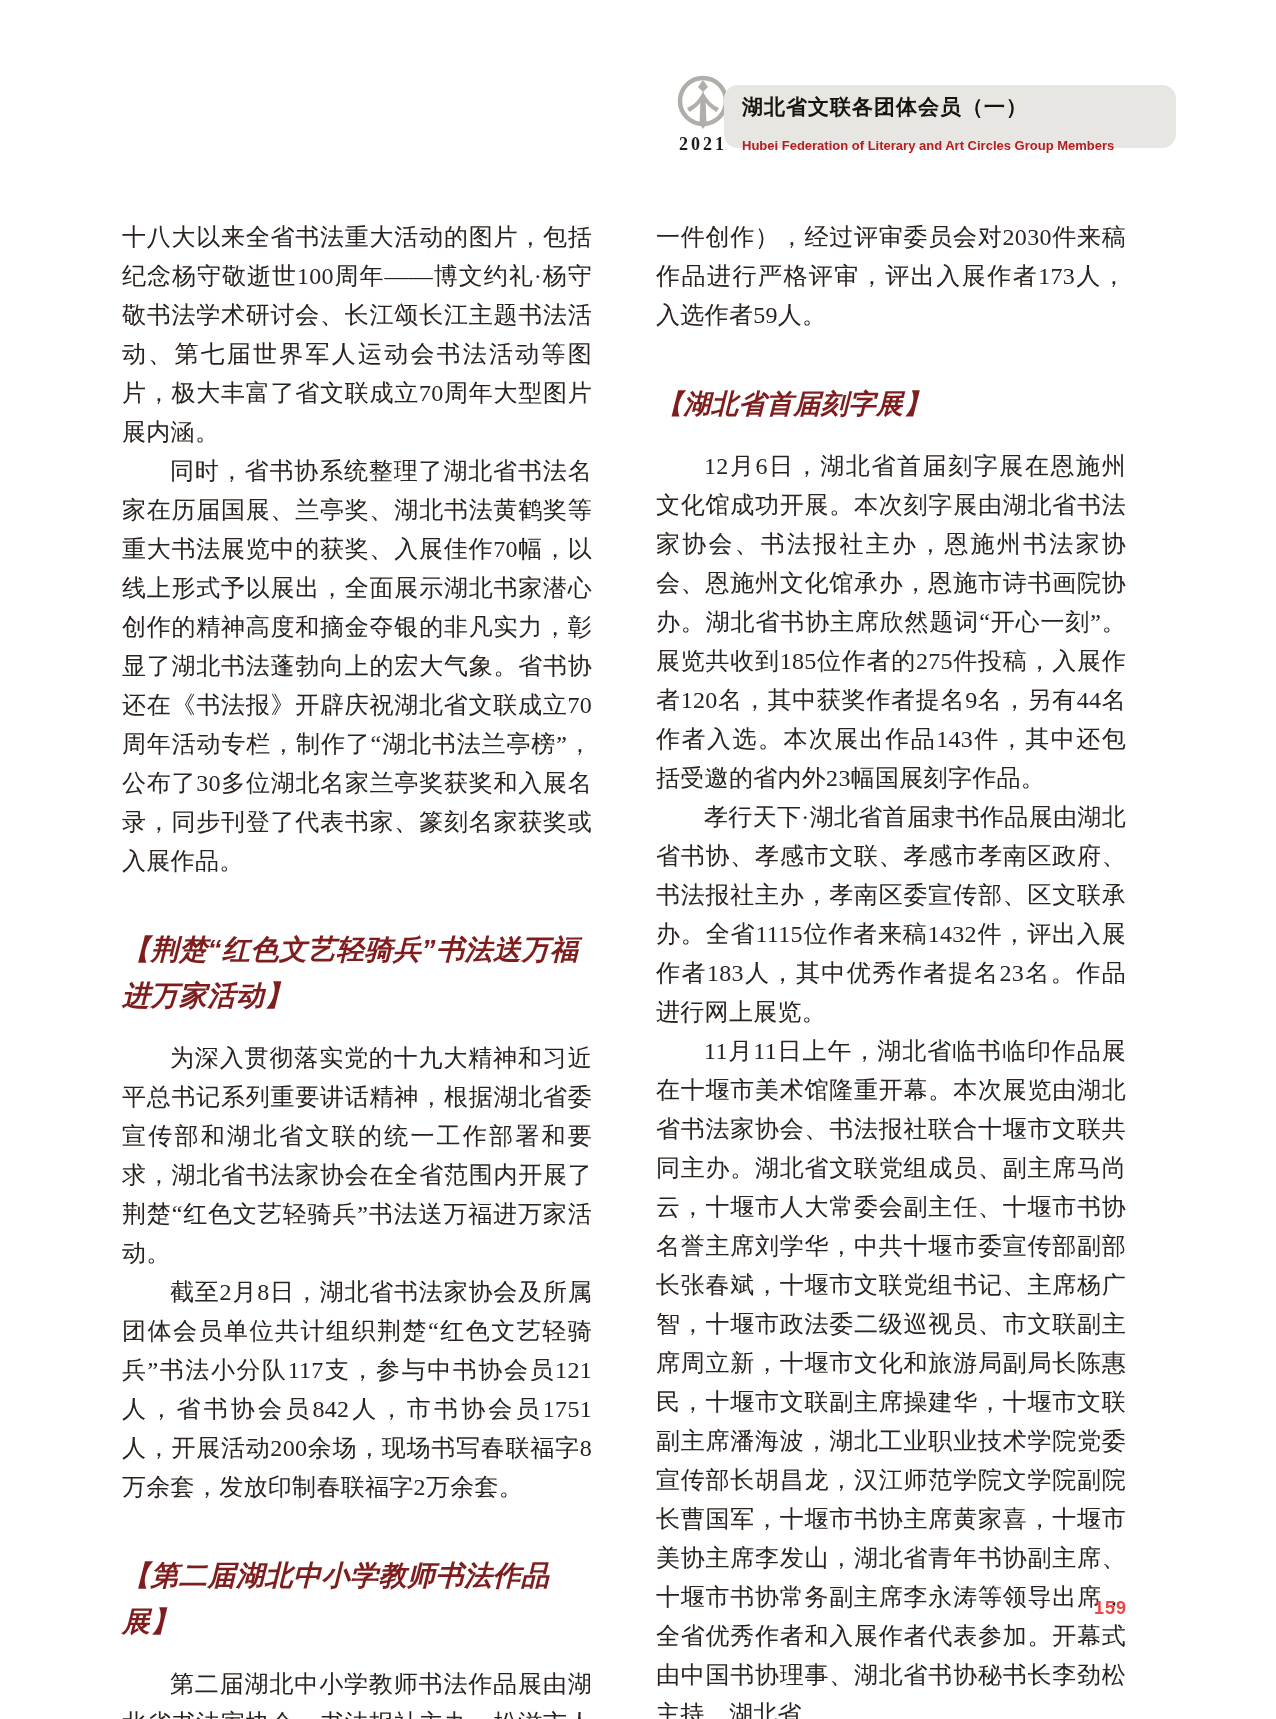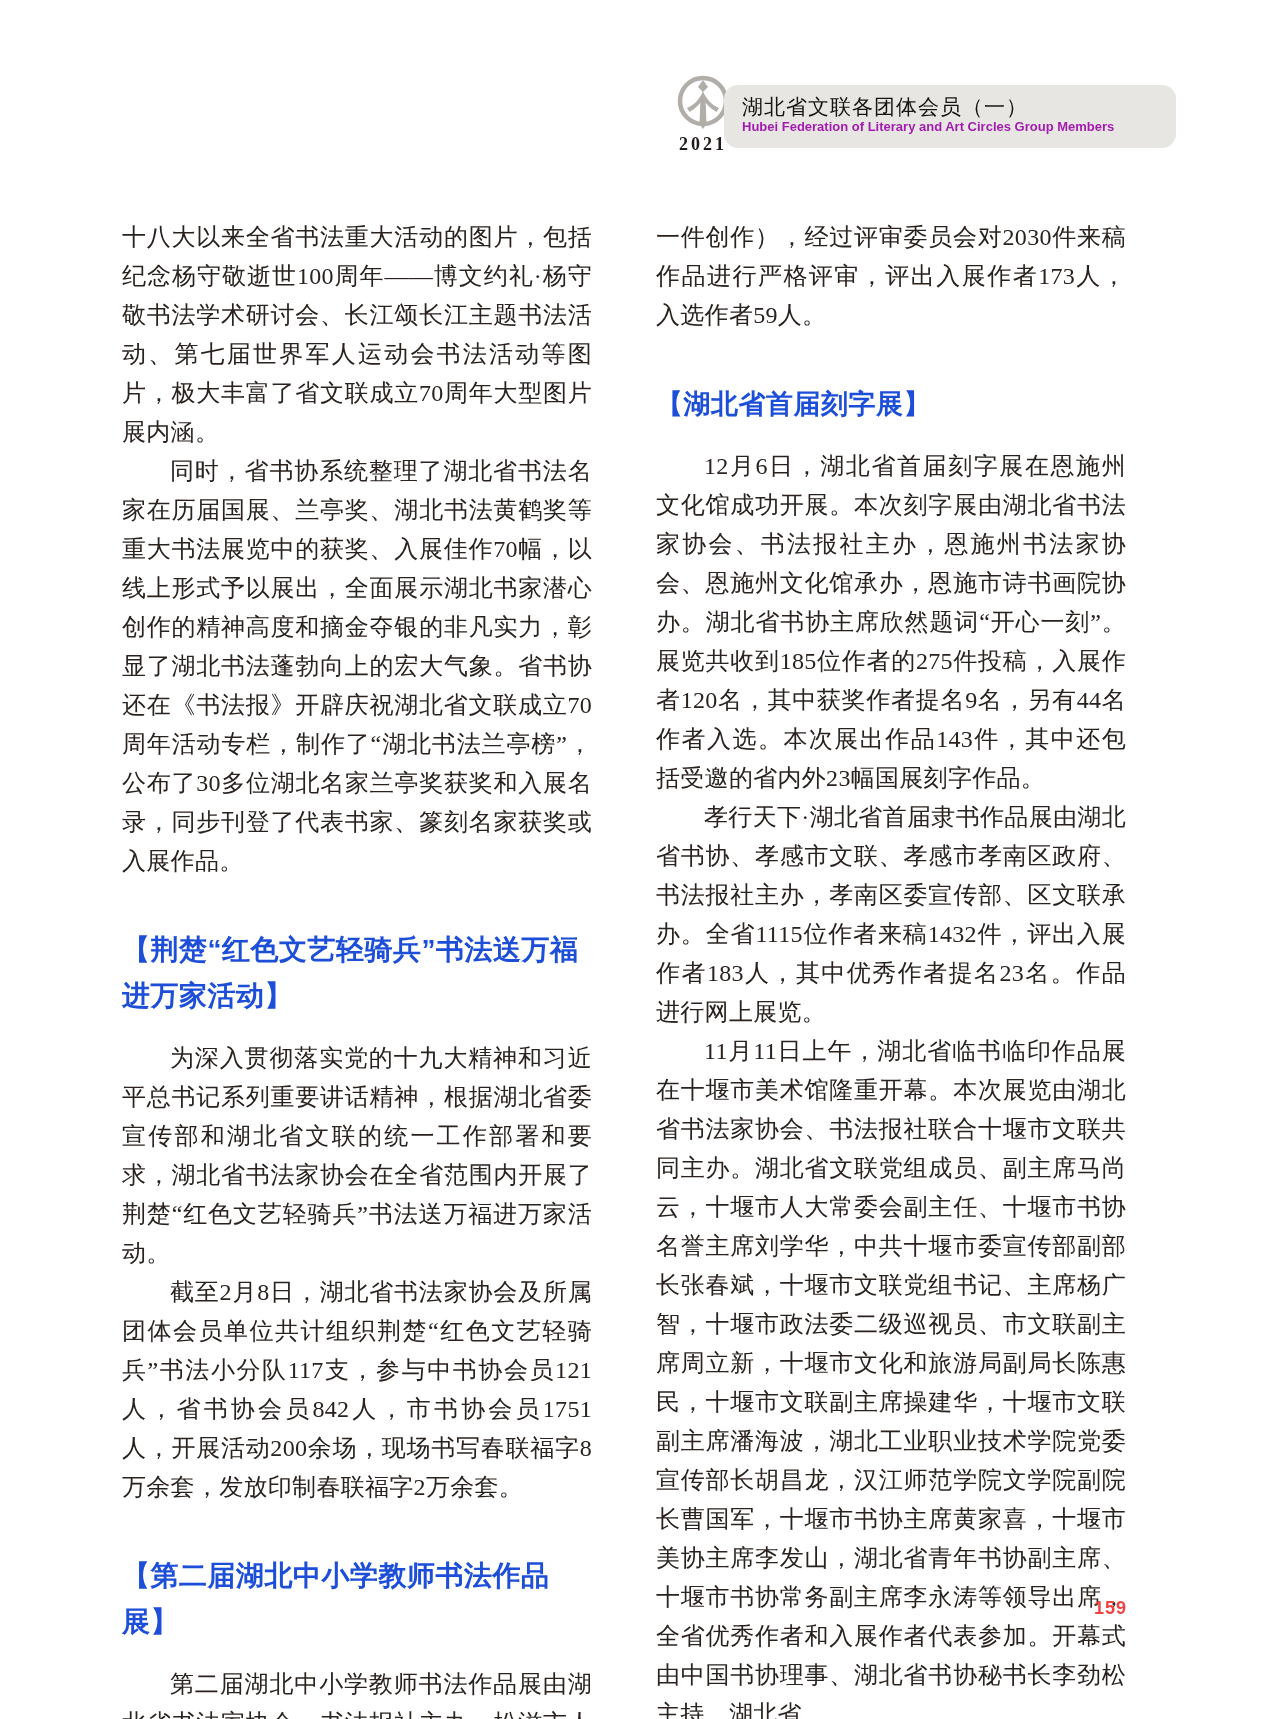--- a/index.html
+++ b/index.html
@@ -27,27 +27,27 @@
   .header-pill {
     position: absolute; left: 724px; top: 85px;
     width: 452px; height: 63px;
     background: #e7e6e3;
     border-radius: 14px;
     box-sizing: border-box;
     padding: 9px 0 0 18px;
   }
   .header-title-cn {
     font-family: "Liberation Sans", "DejaVu Sans", sans-serif;
-    font-weight: normal; font-size: 21px; line-height: 25px;
+    font-weight: bold; font-size: 21px; line-height: 25px;
     color: #17130f; letter-spacing: 1px;
   }
   .header-title-en {
     font-family: "Liberation Sans", "DejaVu Sans", sans-serif;
     font-weight: bold; font-size: 13px; line-height: 16px;
-    color: #a21caf; margin-top: 0;
+    color: #b91c1c; margin-top: 19px;
   }
 
   
   .col { position: absolute; top: 218px; width: 470px; }
   .col-left  { left: 122px; }
   .col-right { left: 656px; }
 
   .body-text {
     margin: 0;
     font-size: 24px;
@@ -56,22 +56,23 @@
     letter-spacing: 0.3px;
   }
   .body-text.indent { text-indent: 2em; }
 
   .section-heading {
     margin: 46px 0 20px 0;
     font-family: "Liberation Sans", "DejaVu Sans", sans-serif;
     font-weight: bold;
     font-size: 28px;
     line-height: 46px;
-    color: #1d4ed8;
+    color: #7f1d1d;
     letter-spacing: 0.5px;
+    font-style: italic;
   }
   .col-right .section-heading { font-size: 27px; }
 
   
   .page-number {
     position: absolute; left: 1094px; top: 1598px;
     font-family: "Liberation Sans", "DejaVu Sans", sans-serif;
     font-weight: bold; font-size: 18px; color: #ef4444;
     letter-spacing: 1px;
   }

